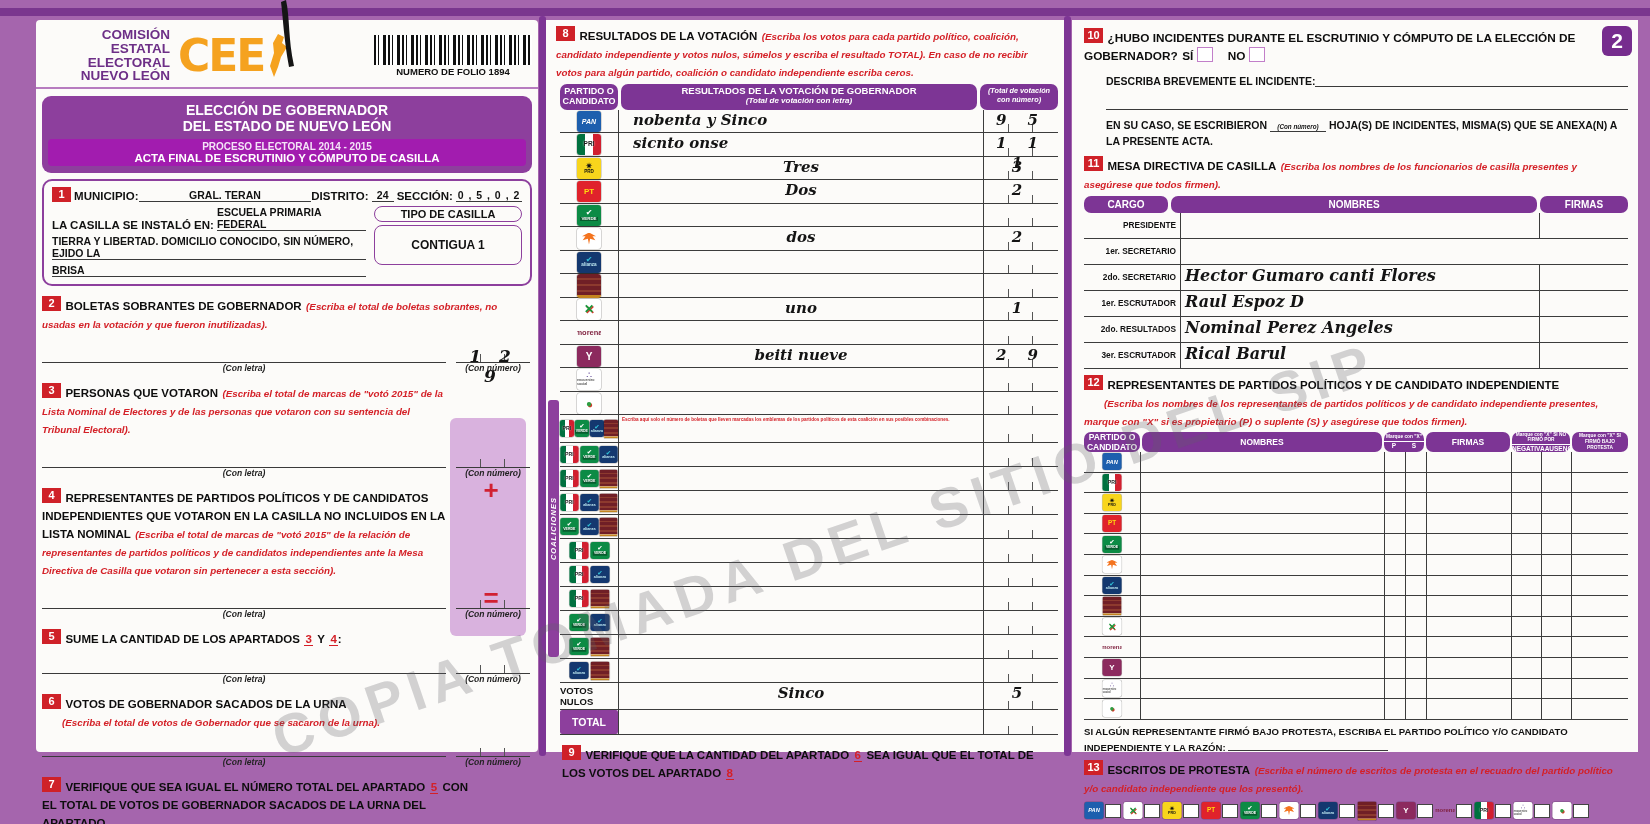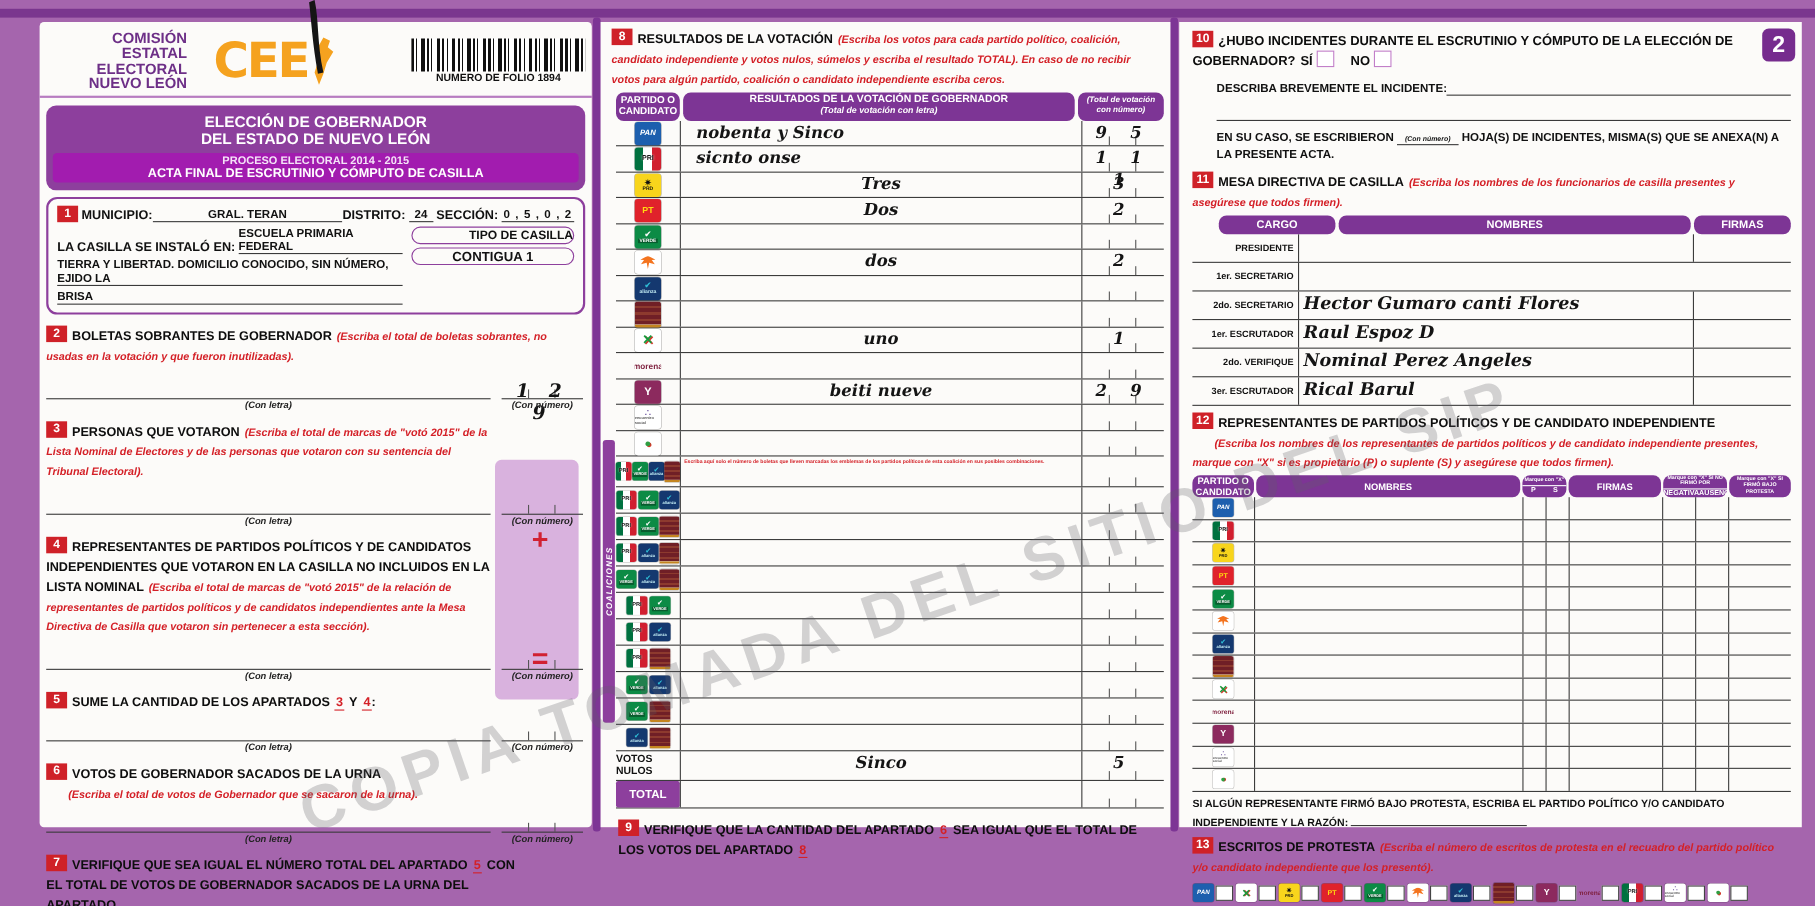--- a/index.html
+++ b/index.html
@@ -20,43 +20,43 @@
   .uline{border-bottom:1.4px solid #3a3a3a;}
   .clbl{font-size:8.5px;font-style:italic;font-weight:bold;color:#222;text-align:center;}
   .hand{font-family:"DejaVu Serif",serif;font-style:italic;font-weight:bold;color:#141414;}
   .redref{color:#d42027;font-weight:bold;border-bottom:1.5px solid #d42027;padding:0 1px;}
   .numticks{background-image:linear-gradient(#555,#555),linear-gradient(#555,#555);
       background-size:1px 8px,1px 8px;background-position:33% 100%,66% 100%;background-repeat:no-repeat;}
 
   
   .hd{display:flex;align-items:center;padding:8px 6px 4px 6px;border-bottom:2px solid #b77cc0;}
   .org{width:128px;text-align:right;color:#6d2f87;font-weight:bold;font-size:13.5px;line-height:1.02;}
-  .cee{display:flex;align-items:center;margin-left:24px;}
+  .cee{display:flex;align-items:center;margin-left:8px;}
   .cee b{color:#f5a21f;font-size:44px;letter-spacing:-2px;line-height:40px;font-family:"DejaVu Sans",sans-serif;}
   .nl{margin-left:2px;}
   .bc{margin-left:auto;width:158px;text-align:center;}
   .bc .bars{height:30px;background:repeating-linear-gradient(90deg,#101010 0 2px,#fff 2px 4px,#101010 4px 5px,#fff 5px 9px,#101010 9px 12px,#fff 12px 14px);}
   .bc span{display:block;font-size:9.5px;font-weight:bold;margin-top:1px;}
   .penstroke{position:absolute;z-index:5;pointer-events:none;}
 
   .titlebox{margin:7px 6px 0 6px;background:#8d3f9d;border-radius:9px;padding:6px 6px 7px 6px;text-align:center;}
   .titlebox .t1{color:#fff;font-weight:bold;font-size:14px;line-height:1.15;}
   .subbox{margin-top:5px;background:#a21caf;border-radius:4px;padding:2px 2px;}
   .subbox .s1{color:#f4e3f7;font-weight:bold;font-size:10px;}
   .subbox .s2{color:#fff;font-weight:bold;font-size:11.5px;}
 
   
   .sec1{margin:6px 6px 0 6px;border:2px solid #8d3f9d;border-radius:10px;padding:6px 8px 7px 8px;font-size:11px;}
   .s1row{display:flex;align-items:flex-end;margin-bottom:4px;}
   .s1lab{font-weight:bold;font-size:11.5px;white-space:nowrap;}
   .s1val{font-weight:bold;font-size:10.5px;}
   .fill{flex:1;}
   .tipo{width:148px;margin-left:8px;text-align:center;}
-  .tipo .tl{border:1.6px solid #8d3f9d;border-radius:8px;font-weight:bold;font-size:11px;padding:1px 0;text-align:right;}
-  .tipo .tv{border:1.6px solid #8d3f9d;border-radius:8px;font-weight:bold;font-size:12px;padding:0 0;margin-top:3px;}
+  .tipo .tl{border:1.6px solid #8d3f9d;border-radius:8px;font-weight:bold;font-size:11px;padding:1px 0;}
+  .tipo .tv{border:1.6px solid #8d3f9d;border-radius:8px;font-weight:bold;font-size:12px;padding:12px 0;margin-top:3px;}
 
   .lsec{margin:10px 8px 0 6px;position:relative;}
   .ansrow{display:flex;align-items:flex-end;margin-top:14px;}
   .ans-letra{flex:1;height:16px;}
   .ans-num{width:74px;height:16px;margin-left:10px;text-align:center;}
   .lblrow{display:flex;}
   .lbl-letra{flex:1;}
   .lbl-num{width:74px;margin-left:10px;}
   .lav{position:absolute;left:414px;top:398px;width:76px;height:218px;background:#d9b2de;border-radius:6px;z-index:0;}
   .opsym{position:absolute;left:442px;width:26px;text-align:center;color:#d12132;font-weight:bold;font-size:26px;z-index:1;}
@@ -114,21 +114,21 @@
 
   
   .rcpad{padding:8px 10px 0 12px;position:relative;}
   .pgbadge{position:absolute;right:6px;top:6px;width:30px;height:30px;background:#762c8e;border-radius:6px;
       color:#fff;font-weight:bold;font-size:21px;display:flex;align-items:center;justify-content:center;}
   .chk{display:inline-block;width:14px;height:13px;border:1.6px solid #c27fc9;vertical-align:-2px;margin:0 10px 0 4px;background:#fff;}
   .linefield{display:flex;align-items:flex-end;margin-top:9px;font-weight:bold;font-size:10.5px;}
   .mesa{margin-top:6px;}
   .mt-head{display:flex;gap:3px;}
   .mt-head .th{padding:3px 0;font-size:10px;}
-  .mt-c1{width:106px;margin-left:24px;}.mt-c2{flex:1;}.mt-c3{width:88px;}
+  .mt-c1{width:84px;}.mt-c2{flex:1;}.mt-c3{width:88px;}
   .mrow{display:flex;align-items:center;border-bottom:1.2px solid #3c3c3c;height:25px;}
   .mrow .cargo{width:96px;font-weight:bold;font-size:8.3px;text-align:right;padding-right:4px;box-sizing:border-box;}
   .mrow .nom{flex:1;align-self:stretch;border-left:1.2px solid #3c3c3c;font-size:16px;line-height:22px;padding-left:4px;white-space:nowrap;}
   .mrow .fir{width:88px;align-self:stretch;border-left:1.2px solid #3c3c3c;}
 
   .r12h{display:flex;gap:2px;margin-top:3px;align-items:stretch;}
   .r12h .th{font-size:8.5px;display:flex;flex-direction:column;justify-content:center;}
   .w-pa{width:56px;}.w-no{flex:1;}.w-ps{width:40px;}.w-fi{width:84px;}.w-nf{width:58px;}.w-pr{width:56px;}
   .th .tiny{font-size:4.8px;font-weight:bold;line-height:1.15;}
   .th .pssplit,.th .nasplit{display:flex;border-top:1px solid #fff;margin-top:1px;}
@@ -639,21 +639,21 @@
           <span class="cargo">2do. SECRETARIO</span>
           <span class="nom hand">Hector Gumaro canti Flores</span>
           <span class="fir"></span>
         </div>
         <div class="mrow">
           <span class="cargo">1er. ESCRUTADOR</span>
           <span class="nom hand">Raul Espoz D</span>
           <span class="fir"></span>
         </div>
         <div class="mrow">
-          <span class="cargo">2do. VERIFIQUE</span>
+          <span class="cargo">2do. RESULTADOS</span>
           <span class="nom hand">Nominal Perez Angeles</span>
           <span class="fir"></span>
         </div>
         <div class="mrow">
           <span class="cargo">3er. ESCRUTADOR</span>
           <span class="nom hand">Rical Barul</span>
           <span class="fir"></span>
         </div>
       </div>
 

